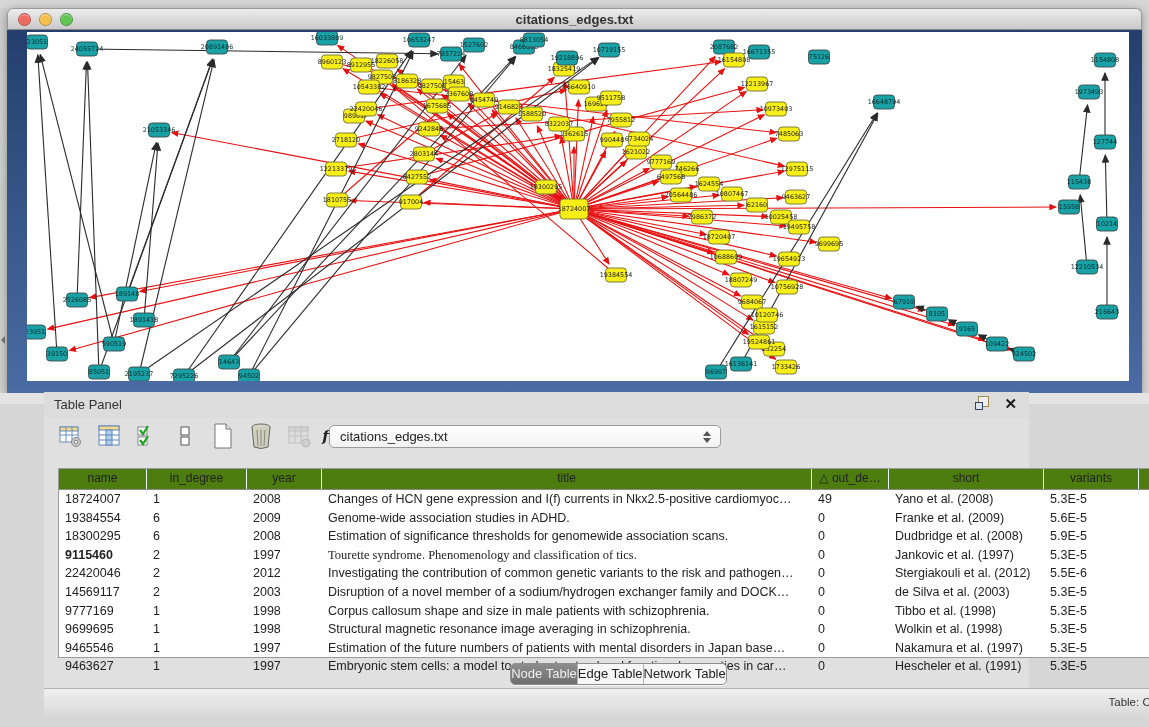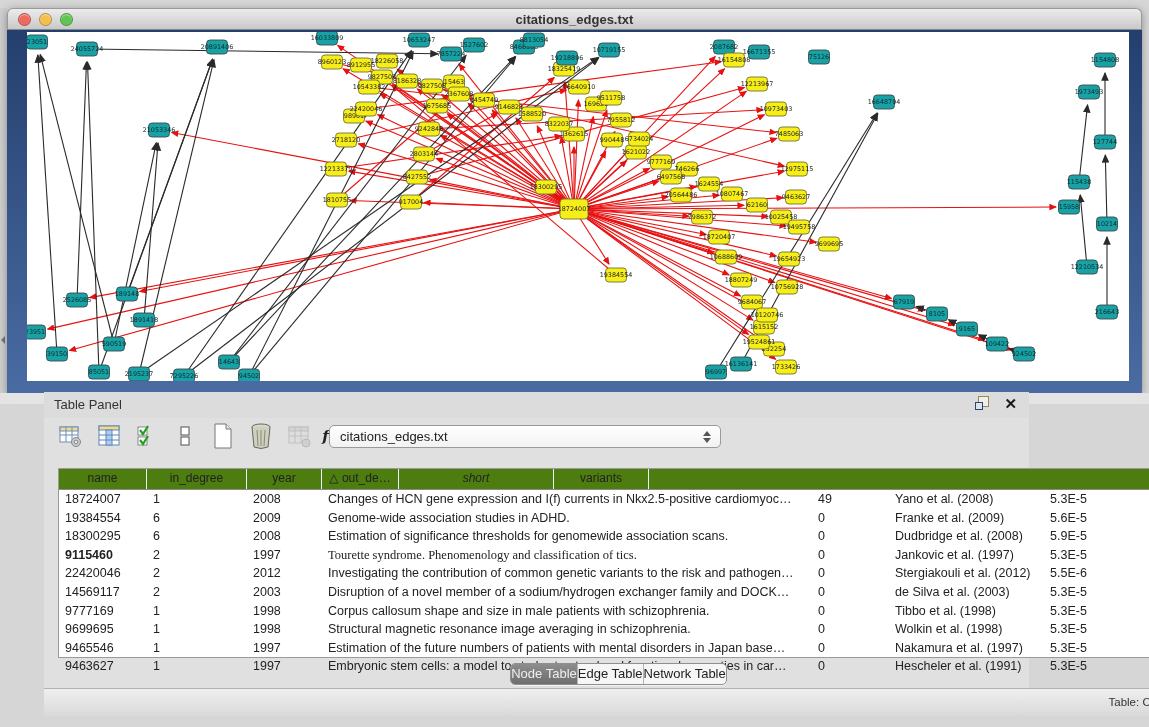--- a/index.html
+++ b/index.html
@@ -732,22 +732,23 @@
           <div class="arr-dn"></div>
       </div>
     </div>
   </div>
 
   <div class="grid-wrap">
     <div class="grid-header" id="grid-header">
         <div class="gh-cell" style="width: 88px;">name</div>
         <div class="gh-cell" style="width: 100px;">in_degree</div>
         <div class="gh-cell" style="width: 75px;">year</div>
+        <div class="gh-cell" style="width: 490px;">title</div>
         <div class="gh-cell" style="width: 77px;">△ out_de…</div>
-        <div class="gh-cell" style="width: 155px; font-style: italic;">short</div>
+        <div class="gh-cell" style="width: 155px;">short</div>
         <div class="gh-cell" style="width: 95px;">variants</div>
       </div>
     <div class="grid-body" id="grid-body">
         <div class="g-row">
           <div class="g-cell" style="width: 88px;">18724007</div>
           <div class="g-cell" style="width: 100px;">1</div>
           <div class="g-cell" style="width: 75px;">2008</div>
           <div class="g-cell" style="width: 490px;">Changes of HCN gene expression and I(f) currents in Nkx2.5-positive cardiomyoc…</div>
           <div class="g-cell" style="width: 77px;">49</div>
           <div class="g-cell" style="width: 155px;">Yano et al. (2008)</div>

